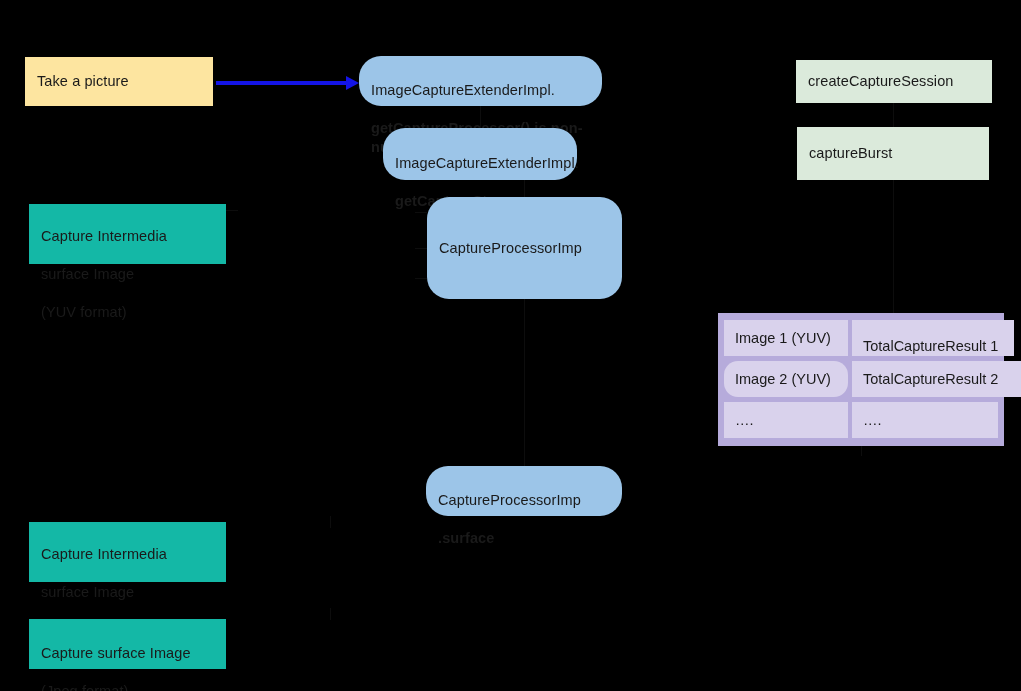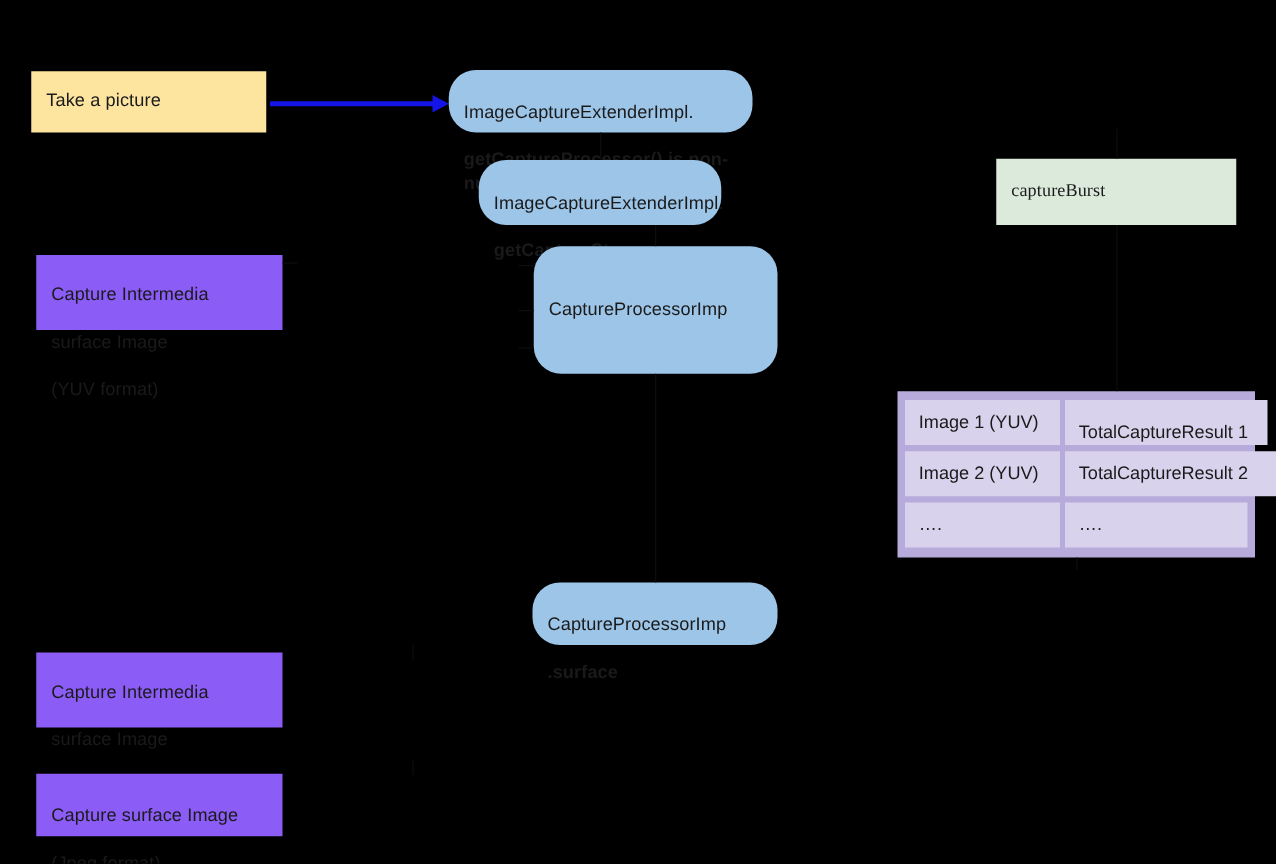--- a/index.html
+++ b/index.html
@@ -29,21 +29,21 @@
     letter-spacing: 0.1px;
     white-space: pre-line;
   }
   .node .label {
     padding: 0 12px;
     width: 100%;
   }
 
   
   .n-tan    { background: #fde5a0; justify-content: flex-end; }
-  .n-cream  { background: #8b5cf6; }
+  .n-cream  { background: #14b8a6; }
   .n-blue   { background: #9cc5e8; border-radius: 22px; }
   .n-green  { background: #dbeadb; }
 
   .node.align-top .label { align-self: flex-start; }
 
   .bold { font-weight: bold; }
 
   
   .group-purple {
     position: absolute;
@@ -151,35 +151,38 @@
     <span class="label">CaptureProcessorImp</span>
   </div>
 
   <div class="node n-blue align-top" style="left:426px; top:466px; width:196px; height:50px;">
     <span class="label" style="padding-top:6px;">
       <span>CaptureProcessorImp</span><br>
       <span class="bold">.surface</span>
     </span>
   </div>
 
-
-  <div class="node n-green" style="left:797px; top:127px; width:192px; height:53px;font-family:Liberation Serif, serif;">
+  <div class="node n-green" style="left:796px; top:60px; width:196px; height:43px;">
+    <span class="label">createCaptureSession</span>
+  </div>
+
+  <div class="node n-green" style="left:797px; top:127px; width:192px; height:53px;">
     <span class="label">captureBurst</span>
   </div>
 
   <div class="group-purple" style="left:718px; top:313px; width:286px; height:133px;">
 
     <div class="cell-purple" style="left:6px; top:7px; width:124px; height:36px;">
       <span class="label">Image 1 (YUV)</span>
     </div>
     <div class="cell-purple" style="left:134px; top:7px; width:162px; height:36px;align-items:flex-end;">
       <span class="label">TotalCaptureResult 1</span>
     </div>
 
-    <div class="cell-purple" style="left:6px; top:48px; width:124px; height:36px;">
+    <div class="cell-purple" style="left:6px; top:48px; width:124px; height:36px;border-radius:14px;">
       <span class="label">Image 2 (YUV)</span>
     </div>
     <div class="cell-purple" style="left:134px; top:48px; width:176px; height:36px;">
       <span class="label">TotalCaptureResult 2</span>
     </div>
 
     <div class="cell-purple" style="left:6px; top:89px; width:124px; height:36px;">
       <span class="label">….</span>
     </div>
     <div class="cell-purple" style="left:134px; top:89px; width:146px; height:36px;">

